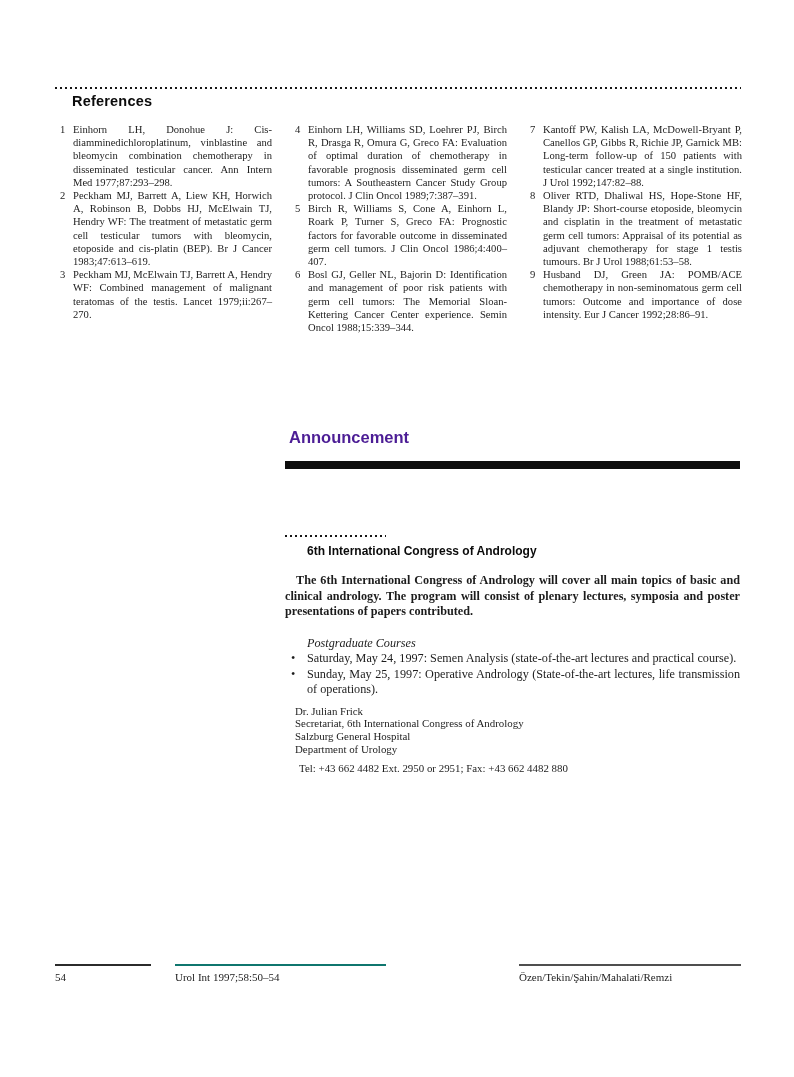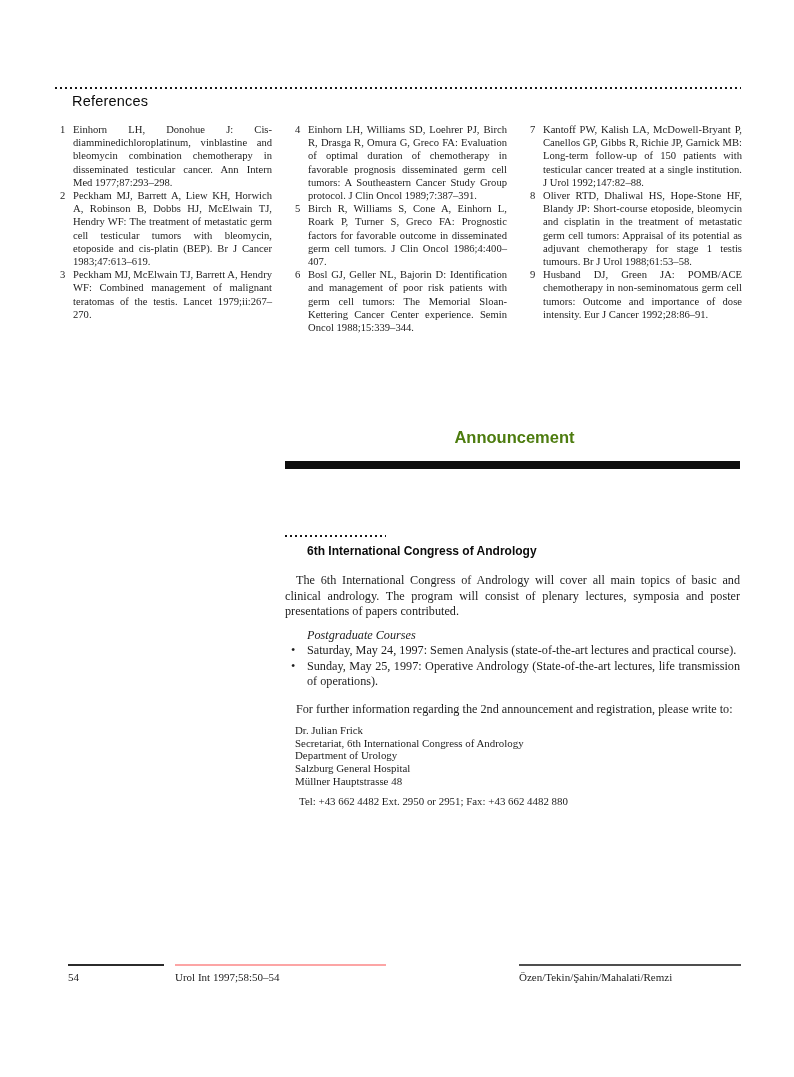--- a/index.html
+++ b/index.html
@@ -12,58 +12,58 @@
   .dotted-rule {
     height:2px;
     background-image:repeating-linear-gradient(to right,#161616 0 2px,transparent 2px 5px);
   }
   .top-rule { position:absolute; left:55px; top:87px; width:686px; }
 
   
   .refs-heading {
     position:absolute; left:72px; top:93px; margin:0;
     font-family:"Liberation Sans","DejaVu Sans",sans-serif;
-    font-size:14.5px; font-weight:normal; color:#0b0b0b; letter-spacing:0.2px;
+    font-size:14.5px; font-weight:bold; color:#0b0b0b; letter-spacing:0.2px;
   }
   .ref-columns {
     position:absolute; left:60px; top:123px; width:682px;
     display:flex; gap:23px;
   }
   .ref-col { flex:1 1 0; }
   .ref-item { display:flex; font-size:10.6px; line-height:13.2px; }
   .ref-num { flex:0 0 13px; }
   .ref-text { flex:1; text-align:justify; }
 
   
   .announcement { position:absolute; left:285px; top:428px; width:455px; }
   .announcement-heading {
     margin:0 0 0 4px; font-family:"Liberation Sans","DejaVu Sans",sans-serif;
-    font-size:16.5px; line-height:19px; font-weight:bold; color:#4d7c0f;text-align:center;
+    font-size:16.5px; line-height:19px; font-weight:bold; color:#4c1d95;
   }
   .black-bar { height:8px; margin-top:14px; background:#0d0d0d; }
   .congress-rule { width:101px; margin-top:66px; }
   .congress-title {
     margin:5px 0 0 22px; font-family:"Liberation Sans","DejaVu Sans",sans-serif;
     font-size:12px; line-height:18px; font-weight:bold; color:#0b0b0b;
   }
   .congress-date { margin:3px 0 0 22px; font-size:12px; line-height:15px; }
   .body-text { font-size:12.2px; line-height:15.5px; }
-  .intro { margin:13px 0 8px 0; text-indent:11px; text-align:justify; }
+  .intro { margin:13px 0 16px 0; text-indent:11px; text-align:justify;font-weight:bold; }
   .courses-heading { margin:8px 0 0 22px; font-style:italic; }
   .bullet-item { display:flex; }
   .bullet-glyph { flex:0 0 22px; padding-left:6px; box-sizing:border-box; }
   .bullet-text { flex:1; text-align:justify; }
   .further { margin:12px 0 0 0; text-indent:11px; text-align:justify; }
   .address { margin:7px 0 0 10px; font-size:10.9px; line-height:12.7px; }
   .tel { margin:7px 0 0 14px; font-size:10.9px; line-height:12.7px; }
 
   
   .foot { position:absolute; top:964px; padding-top:5px; font-size:11px; line-height:13px; }
-  .foot-left  { left:68px;  width:96px;  border-top:2px solid #2b2b2b; }
-  .foot-mid   { left:175px; width:211px; border-top:2px solid #fca5a5; }
+  .foot-left  { left:55px;  width:96px;  border-top:2px solid #2b2b2b; }
+  .foot-mid   { left:175px; width:211px; border-top:2px solid #0f766e; }
   .foot-right { left:519px; width:222px; border-top:2px solid #4f4f4f; }
 </style>
 </head>
 <body>
 
 <div class="page">
 
   <div class="dotted-rule top-rule"></div>
 
   <h1 class="refs-heading">References</h1>
@@ -126,28 +126,26 @@
 
     <div class="bullet-item body-text">
       <span class="bullet-glyph">•</span>
       <span class="bullet-text">Saturday, May 24, 1997: Semen Analysis (state-of-the-art lectures and practical course).</span>
     </div>
     <div class="bullet-item body-text">
       <span class="bullet-glyph">•</span>
       <span class="bullet-text">Sunday, May 25, 1997: Operative Andrology (State-of-the-art lectures, life transmission of operations).</span>
     </div>
 
-    <p class="further body-text">For further information regarding the 2nd announcement and registration, please write to:</p>
 
     <div class="address">
       <div>Dr. Julian Frick</div>
       <div>Secretariat, 6th International Congress of Andrology</div>
+      <div>Salzburg General Hospital</div>
       <div>Department of Urology</div>
-      <div>Salzburg General Hospital</div>
-      <div>Müllner Hauptstrasse 48</div>
     </div>
 
     <div class="tel">Tel: +43 662 4482 Ext. 2950 or 2951; Fax: +43 662 4482 880</div>
   </section>
 
   <div class="foot foot-left">
     <span>54</span>
   </div>
   <div class="foot foot-mid">
     <span>Urol Int 1997;58:50–54</span>

